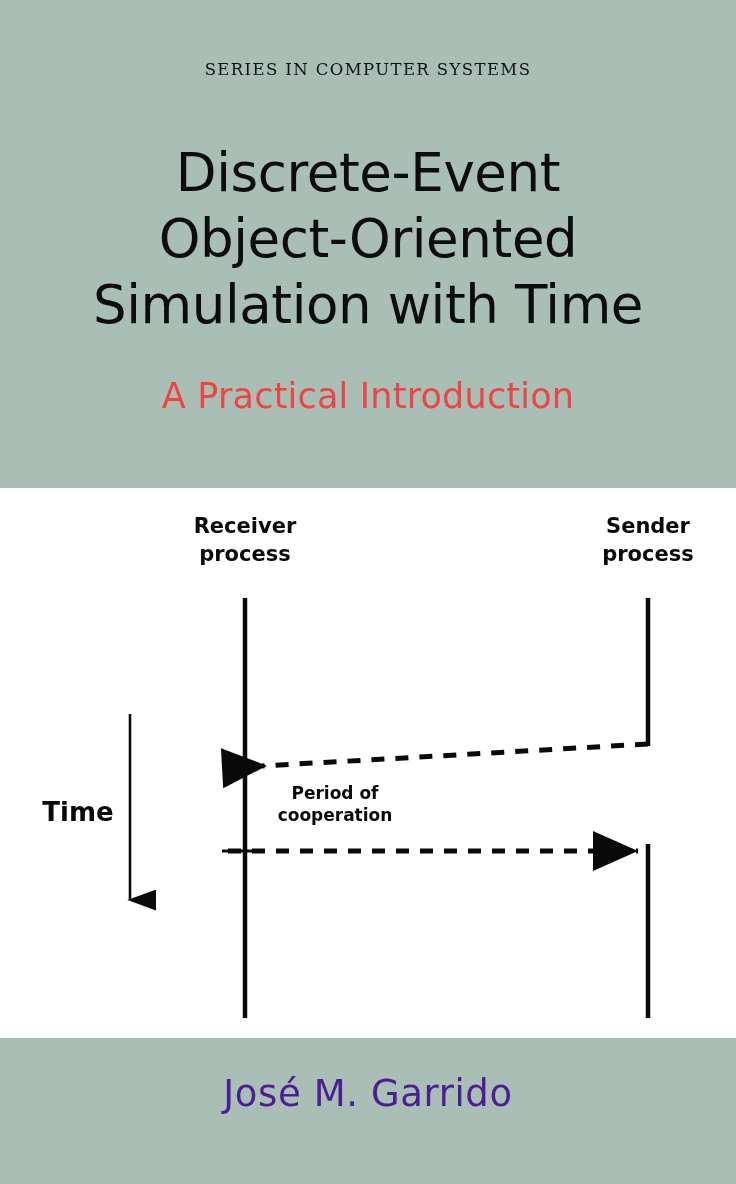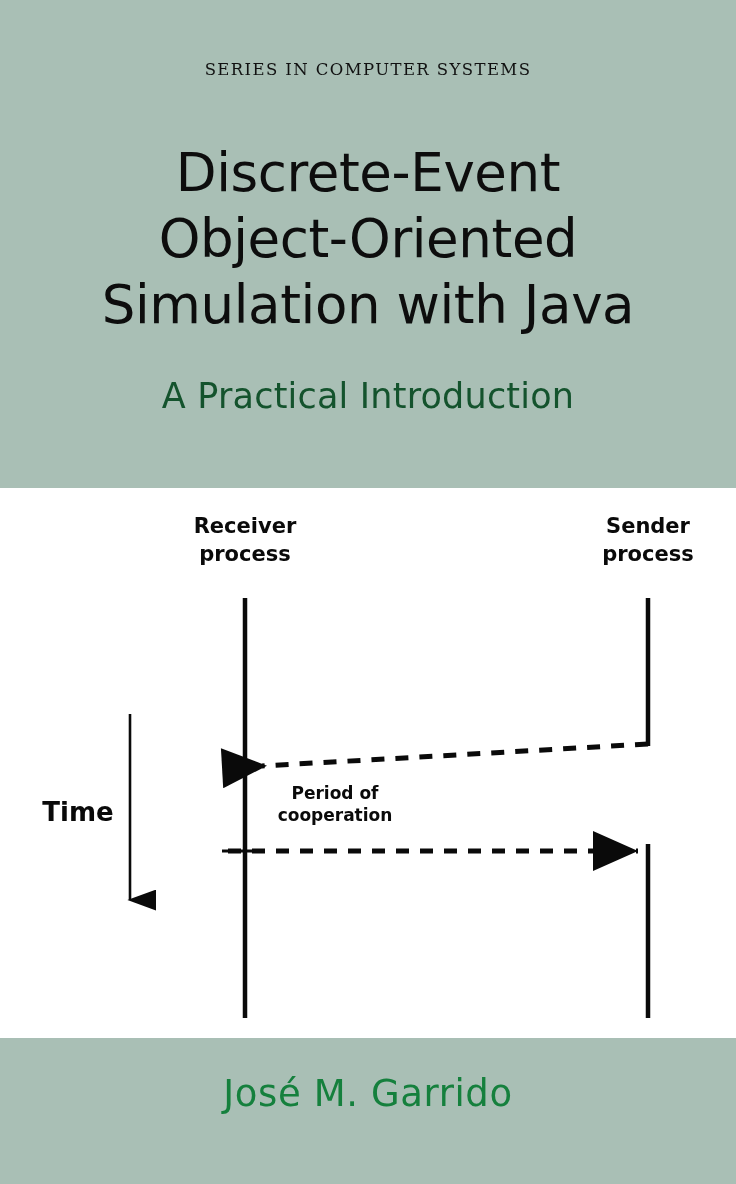--- a/index.html
+++ b/index.html
@@ -76,35 +76,35 @@
   
   .subtitle {
     position: absolute;
     left: 0;
     top: 376px;
     width: 736px;
     text-align: center;
     font-family: "DejaVu Sans", sans-serif;
     font-size: 35px;
     font-weight: 400;
-    color: #14532d;
+    color: #ef4444;
     letter-spacing: 0.2px;
   }
 
   
   .author {
     position: absolute;
     left: 0;
     top: 1072px;
     width: 736px;
     text-align: center;
     font-family: "DejaVu Sans", sans-serif;
     font-size: 37px;
     font-weight: 400;
-    color: #15803d;
+    color: #4c1d95;
     letter-spacing: 0.6px;
   }
 
   
   .diagram-svg {
     position: absolute;
     left: 0;
     top: 488px;
     width: 736px;
     height: 550px;
@@ -156,21 +156,21 @@
 
   <div class="panel-top"></div>
   <div class="panel-diagram"></div>
   <div class="panel-bottom"></div>
 
   <div class="series-line">SERIES IN COMPUTER SYSTEMS</div>
 
   <div class="title-block">
     <div class="title-line">Discrete-Event</div>
     <div class="title-line">Object-Oriented</div>
-    <div class="title-line">Simulation with Java</div>
+    <div class="title-line">Simulation with Time</div>
   </div>
 
   <div class="subtitle">A Practical Introduction</div>
 
   <svg class="diagram-svg" viewBox="0 0 736 550">
     <defs>
       <marker id="arrowLeft" markerWidth="10" markerHeight="10" refX="1" refY="4" orient="auto" markerUnits="strokeWidth">
         <path d="M 9 0 L 0 4 L 9 8 z" fill="#0a0a0a"></path>
       </marker>
       <marker id="arrowRight" markerWidth="10" markerHeight="10" refX="9" refY="4" orient="auto" markerUnits="strokeWidth">

